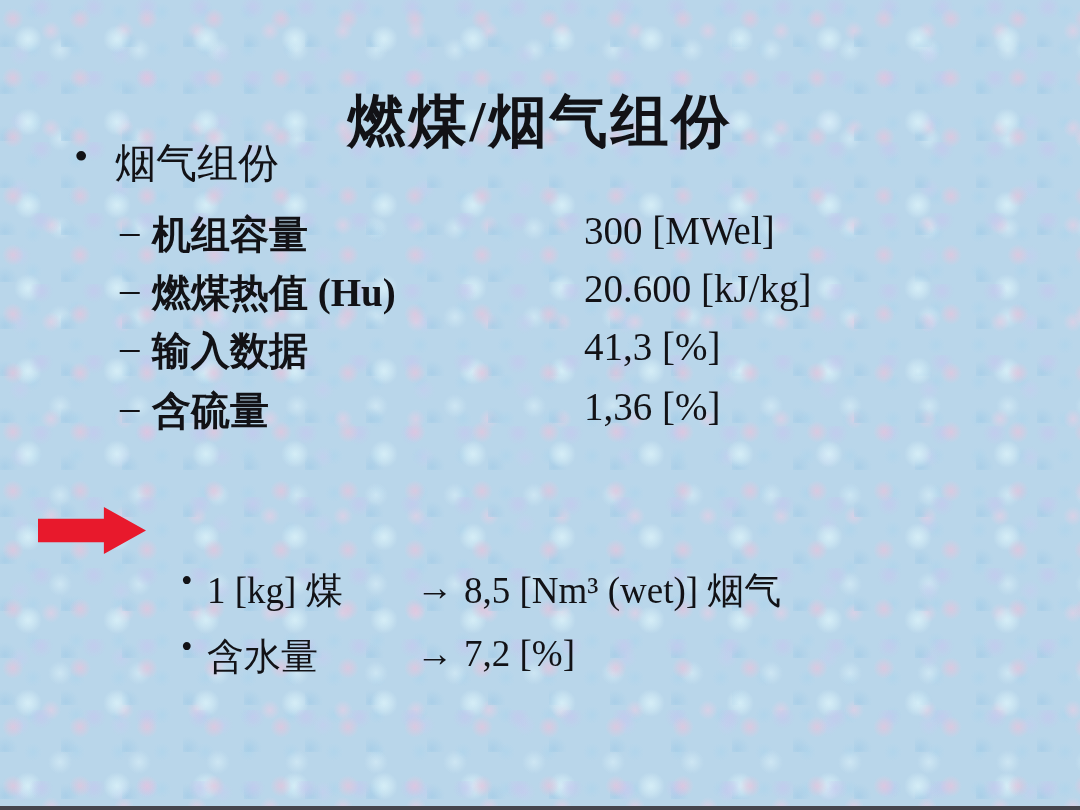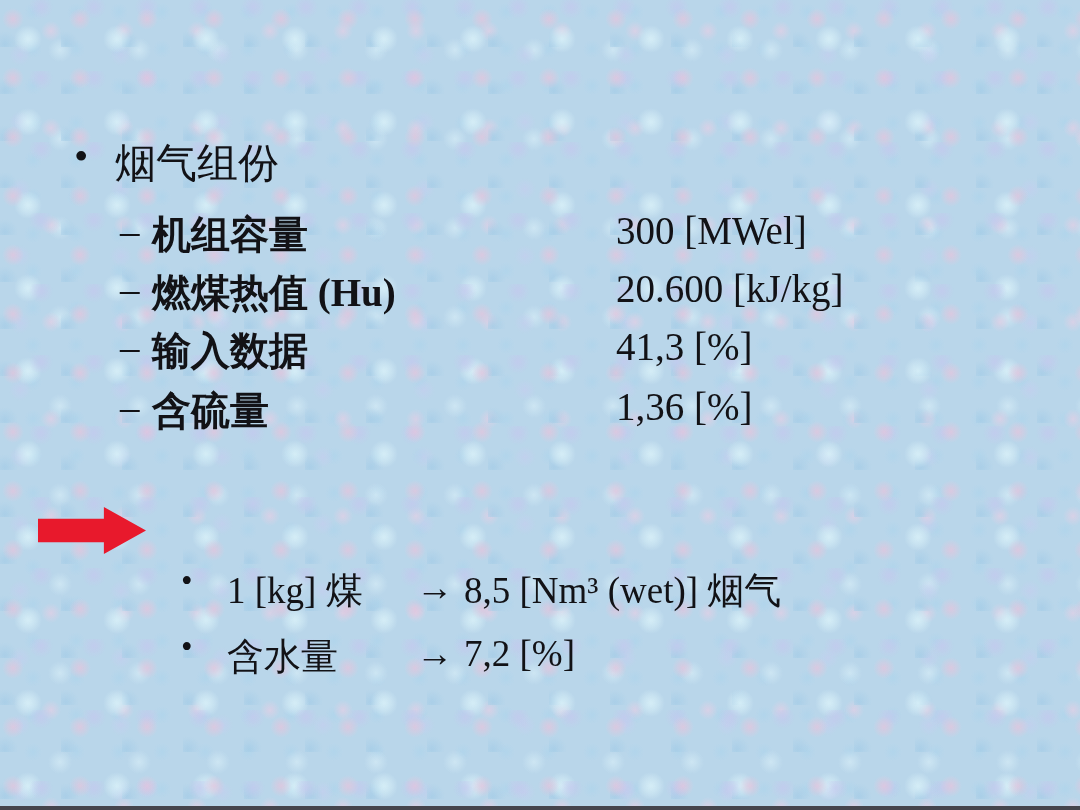--- a/index.html
+++ b/index.html
@@ -67,21 +67,21 @@
   }
   .data-row {
     position: absolute;
     left: 0;
     width: 100%;
     font-size: 39px;
     white-space: nowrap;
   }
   .data-row .dash  { position: absolute; left: 120px; }
   .data-row .lbl   { position: absolute; left: 152px; font-weight: bold; }
-  .data-row .val   { position: absolute; left: 616px; }
+  .data-row .val   { position: absolute; left: 584px; }
   .row-0 { top: 208px; }
   .row-1 { top: 266px; }
   .row-2 { top: 324px; }
   .row-3 { top: 384px; }
   .assume-line {
     position: absolute;
     top: 500px;
     left: 0;
     width: 100%;
     height: 60px;
@@ -103,32 +103,33 @@
     font-weight: bold;
   }
   .a-item {
     position: absolute;
     left: 0;
     width: 100%;
     font-size: 37px;
     white-space: nowrap;
   }
   .a-item .a-bullet { position: absolute; left: 181px; top: -3px; font-size: 33px; }
-  .a-item .a-label  { position: absolute; left: 207px; margin-left: 20px; }
+  .a-item .a-label  { position: absolute; left: 207px; }
   .a-item .a-arrow  { position: absolute; left: 416px; }
   .a-item .a-value  { position: absolute; left: 464px; }
   .a-item-0 { top: 566px; }
   .a-item-1 { top: 632px; }
 </style>
 </head>
 <body>
 
 <div class="slide">
   <div class="texture"></div>
 
+  <h1 class="title">燃煤/烟气组份</h1>
 
   <div class="heading-line">
     <span class="bullet">•</span>
     <span class="heading-text">烟气组份</span>
   </div>
 
   <div class="data-row row-0">
     <span class="dash">–</span>
     <span class="lbl">机组容量</span>
     <span class="val">300 [MWel]</span>

